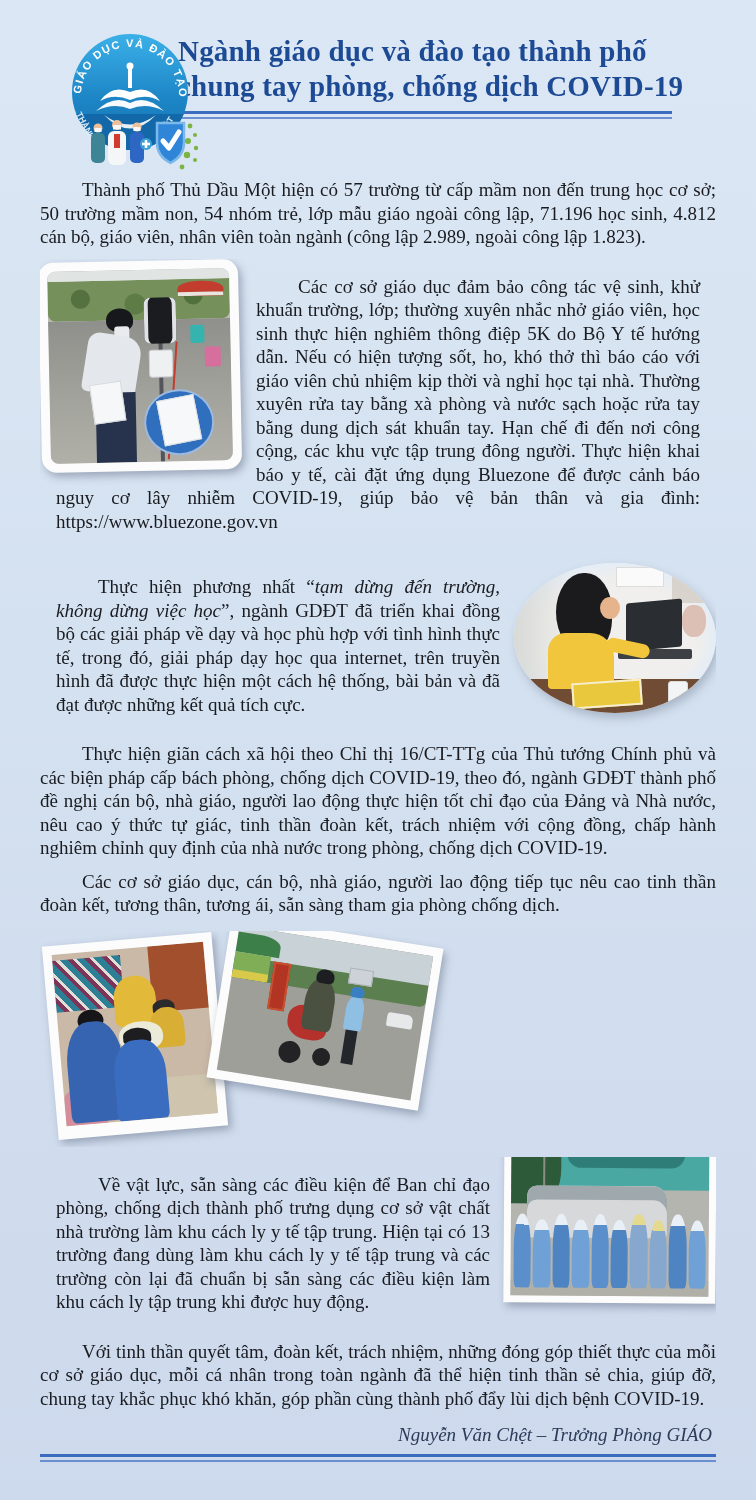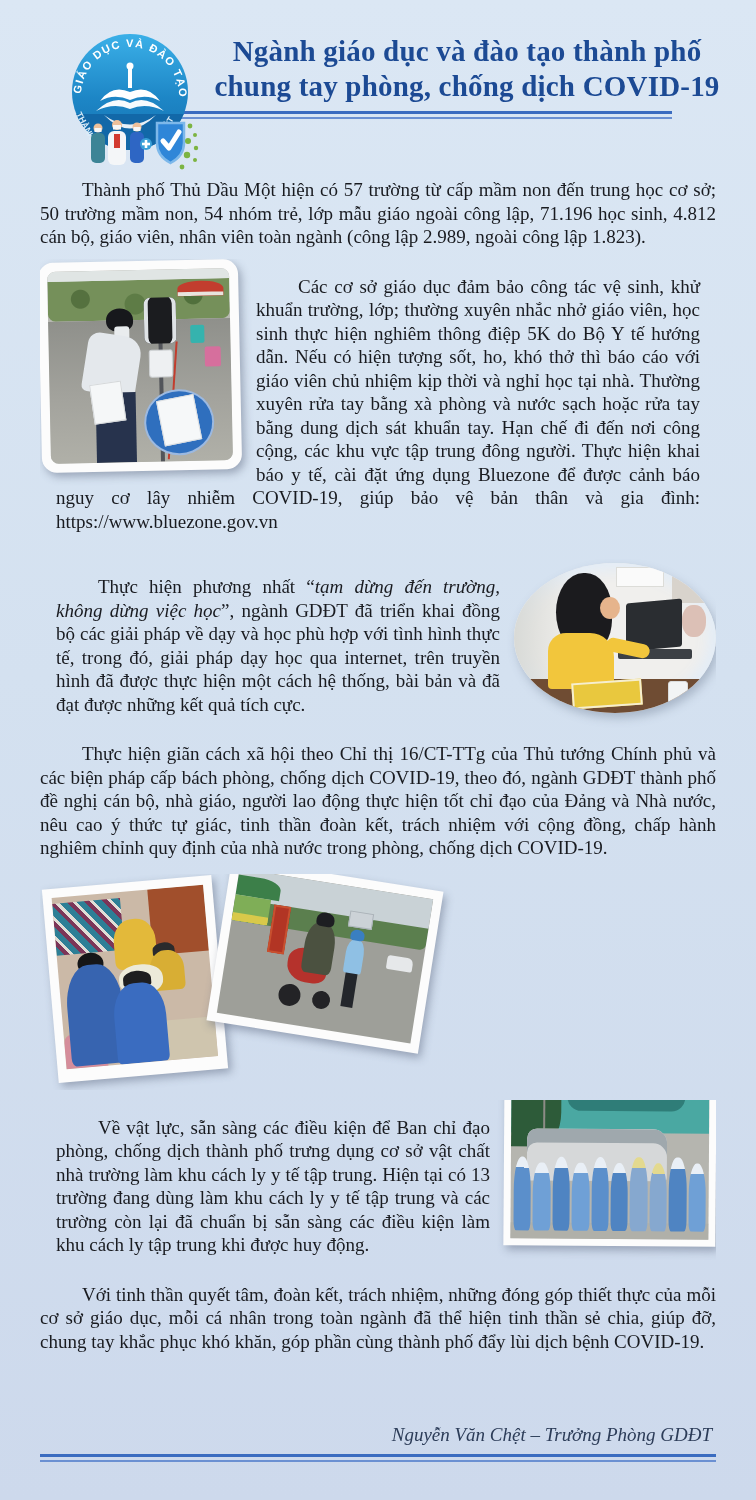--- a/index.html
+++ b/index.html
@@ -4,21 +4,21 @@
 <style>
   html,body{margin:0;padding:0;background:#c9d6e8;}
   .page{position:relative;width:756px;height:1500px;margin:0 auto;overflow:hidden;
         background:linear-gradient(180deg,#dbe7f4 0%,#d4e1f0 45%,#cdd9ec 100%);
         font-family:"Liberation Serif","DejaVu Serif",serif;color:#191b20;}
   .content{padding:0 40px;}
   
   .header{position:relative;height:168px;}
   .logo{position:absolute;left:58px;top:26px;width:144px;height:144px;}
   .title-block{margin-left:178px;padding-top:34px;}
-  .title{font-size:29px;line-height:35px;font-weight:bold;color:#1c4a94;letter-spacing:.2px;text-align:center;}
+  .title{font-size:29px;line-height:35px;font-weight:bold;color:#1c4a94;letter-spacing:.2px;}
   .double-rule{height:3px;border-top:3px solid #3b6cc0;border-bottom:2px solid #6b90d2;}
   .title-rule{width:494px;margin-top:7px;}
   
   .para{margin:10px 0 0;font-size:19px;line-height:23.5px;text-align:justify;text-indent:42px;}
   .italic{font-style:italic;}
   .sec{margin:10px 0 0;overflow:hidden;}
   .sec .para{margin:16px;}
   
   .frame{background:#fcfcfc;box-shadow:3px 4px 9px rgba(80,92,115,.45);}
   .scene{position:relative;overflow:hidden;}
@@ -240,20 +240,21 @@
         <div class="on-face"></div>
         <div class="on-shirt"></div>
         <div class="on-arm"></div>
         <div class="on-book"></div>
         <div class="on-cup"></div>
       </div>
       <p class="para"><span>Thực hiện phương nhất “</span><span class="italic">tạm dừng đến trường, không dừng việc học</span><span>”, ngành GDĐT đã triển khai đồng bộ các giải pháp về dạy và học phù hợp với tình hình thực tế, trong đó, giải pháp dạy học qua internet, trên truyền hình đã được thực hiện một cách hệ thống, bài bản và đã đạt được những kết quả tích cực.</span></p>
     </div>
 
     <p class="para">Thực hiện giãn cách xã hội theo Chỉ thị 16/CT-TTg của Thủ tướng Chính phủ và các biện pháp cấp bách phòng, chống dịch COVID-19, theo đó, ngành GDĐT thành phố đề nghị cán bộ, nhà giáo, người lao động thực hiện tốt chỉ đạo của Đảng và Nhà nước, nêu cao ý thức tự giác, tinh thần đoàn kết, trách nhiệm với cộng đồng, chấp hành nghiêm chỉnh quy định của nhà nước trong phòng, chống dịch COVID-19.</p>
+    <p class="para">Các cơ sở giáo dục, cán bộ, nhà giáo, người lao động tiếp tục nêu cao tinh thần đoàn kết, tương thân, tương ái, sẵn sàng tham gia phòng chống dịch.</p>
 
     <div class="sec sec-volunteers">
       <div class="collage">
         <div class="frame polaroid-a">
           <div class="scene pa">
             <div class="pa-fabric"></div>
             <div class="pa-door"></div>
             <div class="pa-yellow1"></div>
             <div class="pa-cap1"></div>
             <div class="pa-yellow2"></div>
@@ -311,16 +312,16 @@
             <div class="pp"></div>
           </div>
         </div>
       </div>
       <p class="para">Về vật lực, sẵn sàng các điều kiện để Ban chỉ đạo phòng, chống dịch thành phố trưng dụng cơ sở vật chất nhà trường làm khu cách ly y tế tập trung. Hiện tại có 13 trường đang dùng làm khu cách ly y tế tập trung và các trường còn lại đã chuẩn bị sẵn sàng các điều kiện làm khu cách ly tập trung khi được huy động.</p>
     </div>
 
     <p class="para">Với tinh thần quyết tâm, đoàn kết, trách nhiệm, những đóng góp thiết thực của mỗi cơ sở giáo dục, mỗi cá nhân trong toàn ngành đã thể hiện tinh thần sẻ chia, giúp đỡ, chung tay khắc phục khó khăn, góp phần cùng thành phố đẩy lùi dịch bệnh COVID-19.</p>
   </div>
 
-  <div class="signature">Nguyễn Văn Chệt – Trưởng Phòng GDĐT</div>
+  <div class="signature">Nguyễn Văn Chệt – Trưởng Phòng GIÁO</div>
   <div class="double-rule bottom-rule"></div>
 
 </div>
 
 </body></html>

